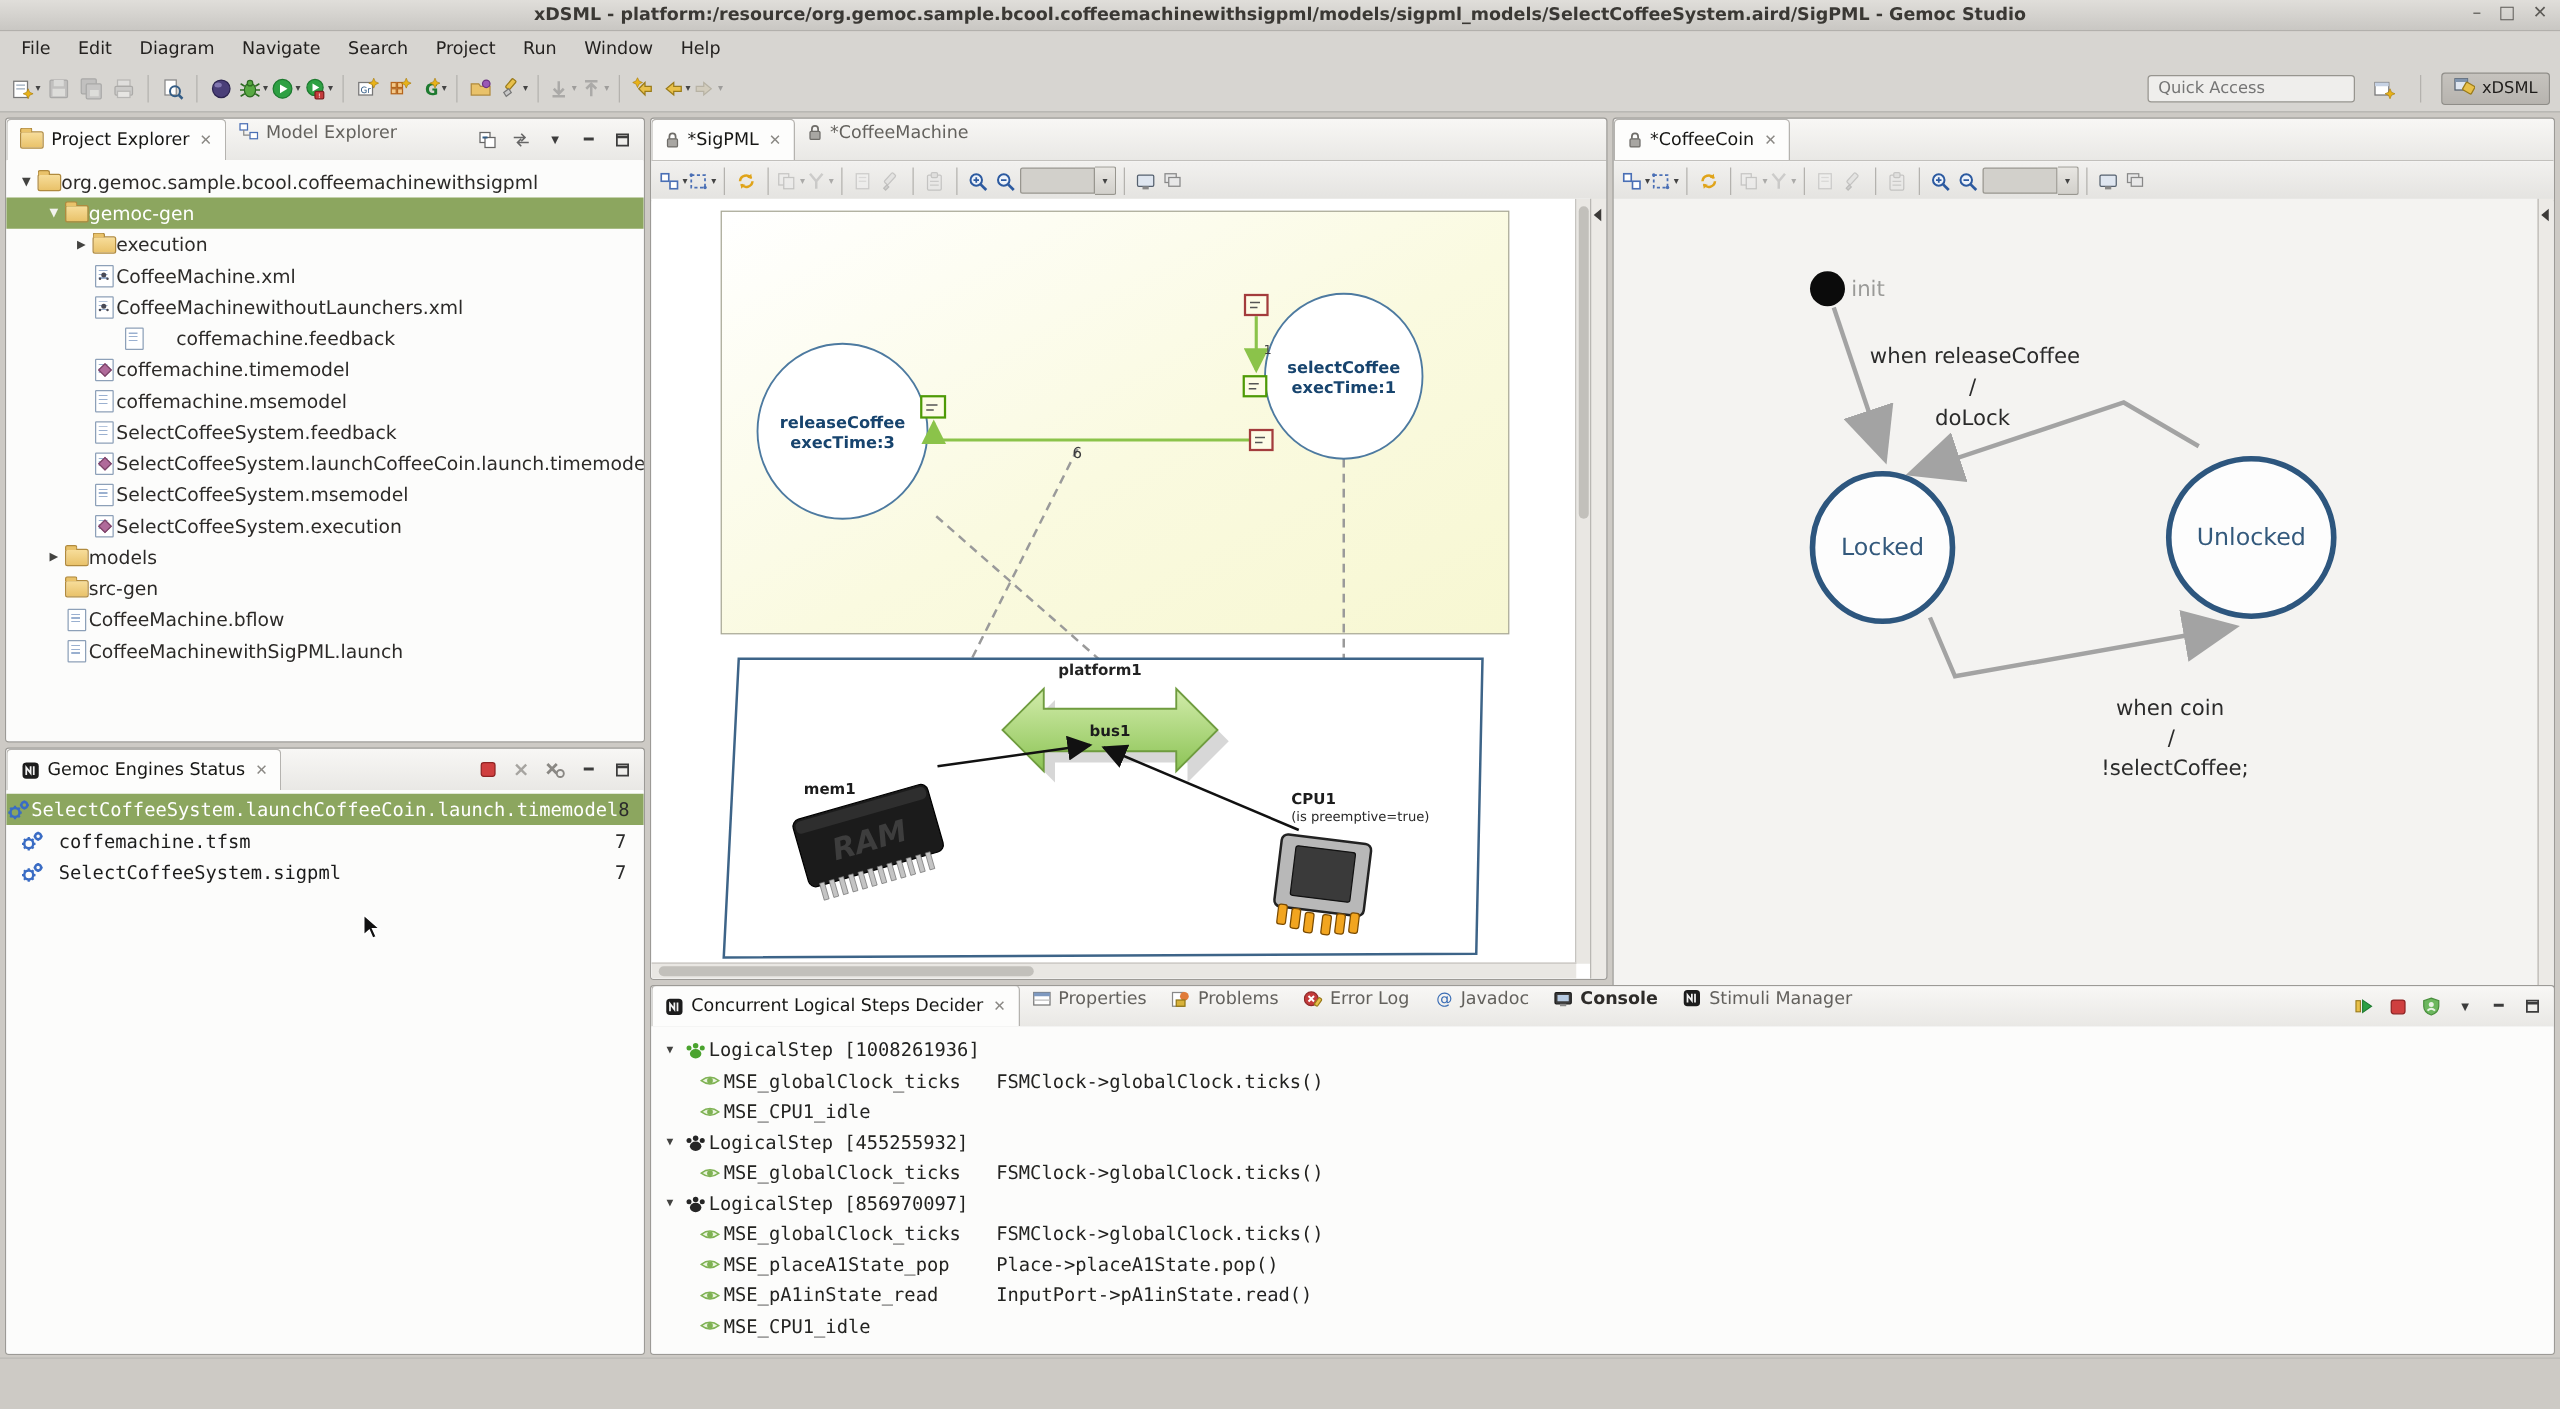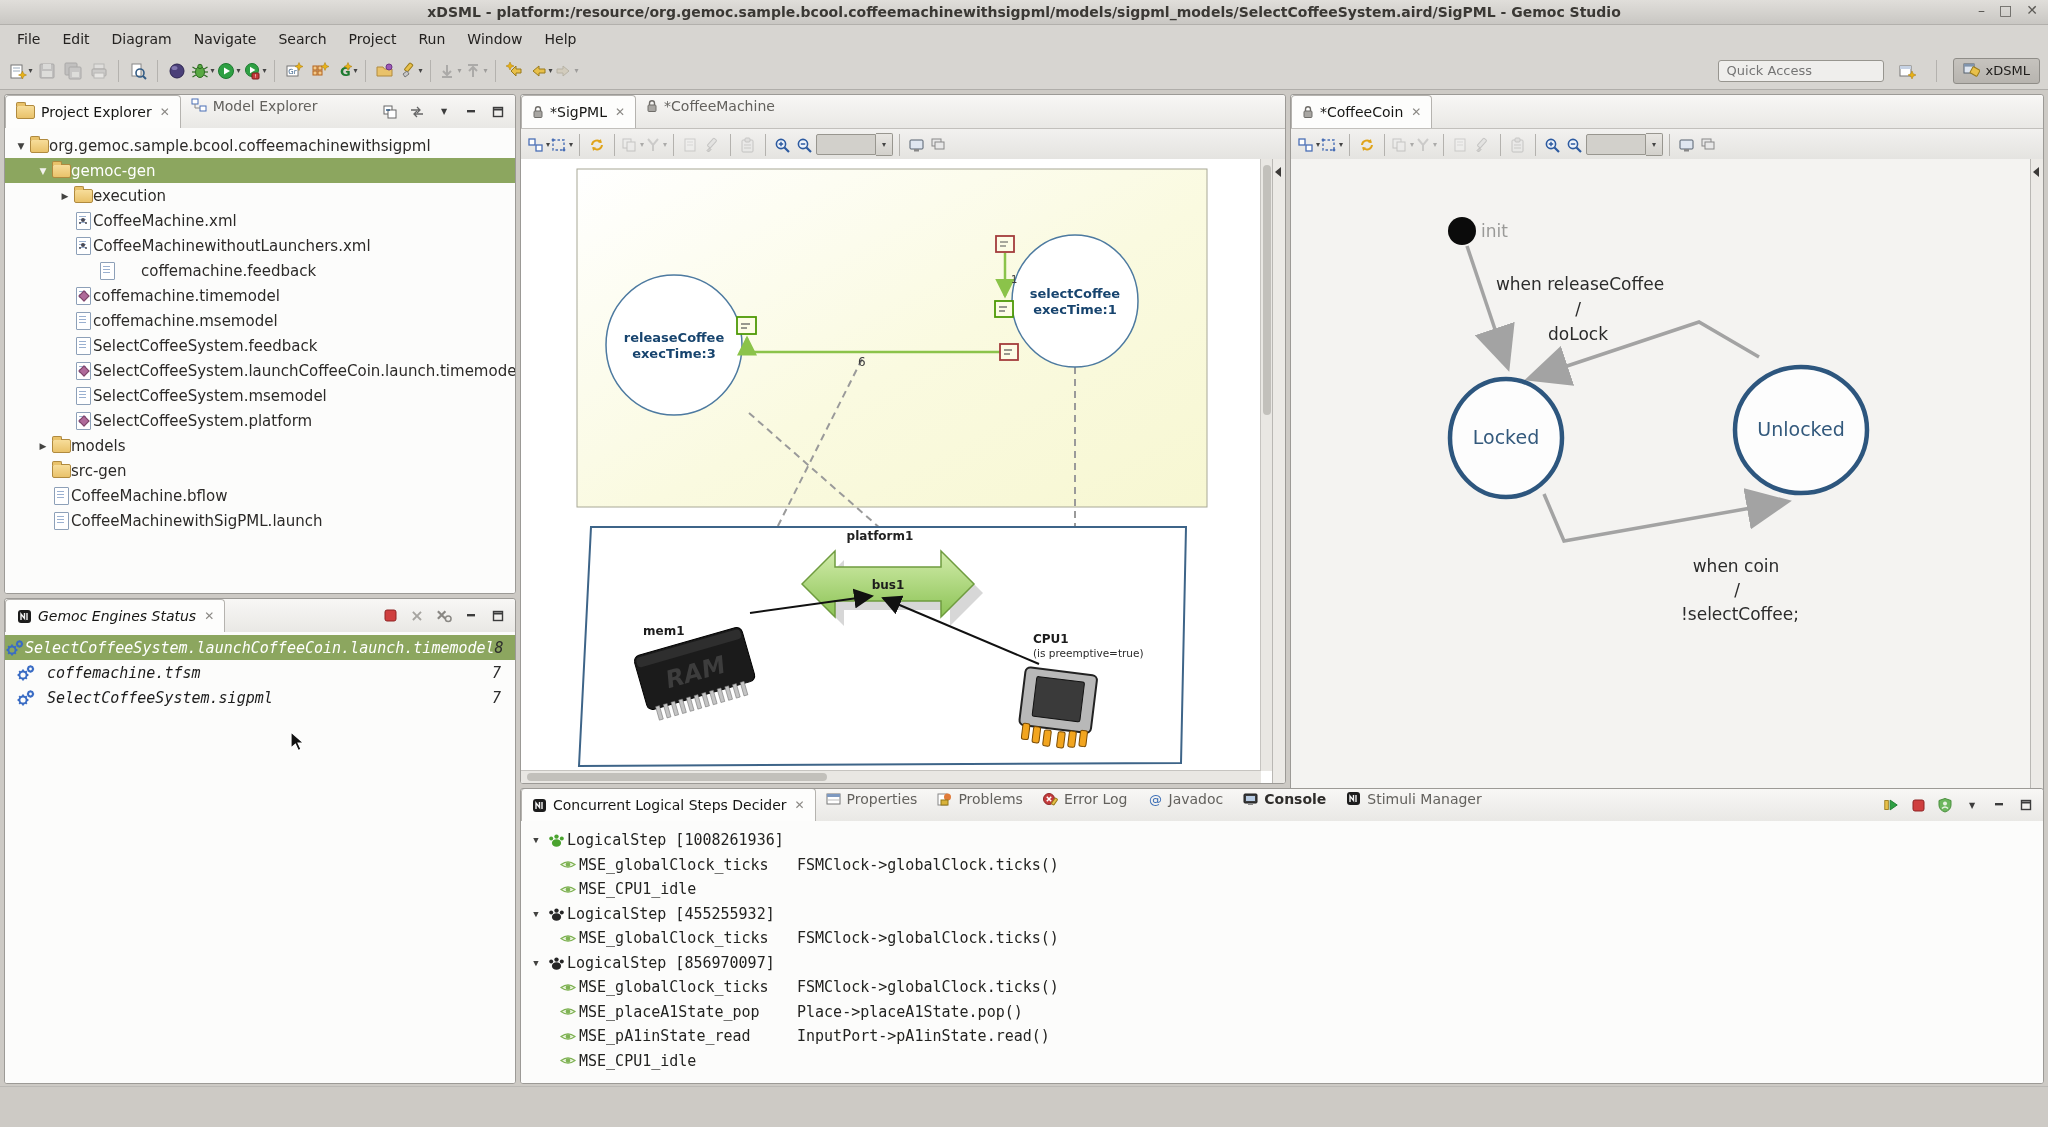--- a/index.html
+++ b/index.html
@@ -463,21 +463,21 @@
         <span class="ticon-sp">
           <span class="doc "></span>
         </span>
         <span>SelectCoffeeSystem.msemodel</span>
       </div>
       <div class="trow" style="padding-left: 52px;">
         <span class="exp"></span>
         <span class="ticon-sp">
           <span class="doc model"></span>
         </span>
-        <span>SelectCoffeeSystem.platform</span>
+        <span>SelectCoffeeSystem.execution</span>
       </div>
       <div class="trow" style="padding-left: 30px;">
         <span class="exp">▶</span>
         <span class="ticon-sp">
           <span class="fold"></span>
         </span>
         <span>models</span>
       </div>
       <div class="trow" style="padding-left: 30px;">
         <span class="exp"></span>
@@ -496,21 +496,21 @@
       <div class="trow" style="padding-left: 30px;">
         <span class="exp"></span>
         <span class="ticon-sp">
           <span class="doc "></span>
         </span>
         <span>CoffeeMachinewithSigPML.launch</span>
       </div>
     </div>
 </div>
 
-<div class="view" id="view-engines" style="left:4px;top:598px;width:512px;height:486px;font-style:italic;">
+<div class="view" id="view-engines" style="left:4px;top:598px;width:512px;height:486px;">
   <div class="vtabs">
     <div class="vtab sel">
       <span class="btab-icon" id="engines-logo-slot">
           <svg width="15" height="15" viewBox="0 0 15 15">
             <rect x="1" y="1" width="13" height="13" rx="3" fill="#1c1c1c"></rect>
             <path d="M4,11 L4,5 L7.5,9.5 L7.5,4 M10,11 L10,4" stroke="#f2f2f2" stroke-width="1.4" fill="none"></path>
           </svg>
         </span>
       <span>Gemoc Engines Status</span>
       <span class="closex">✕</span>

